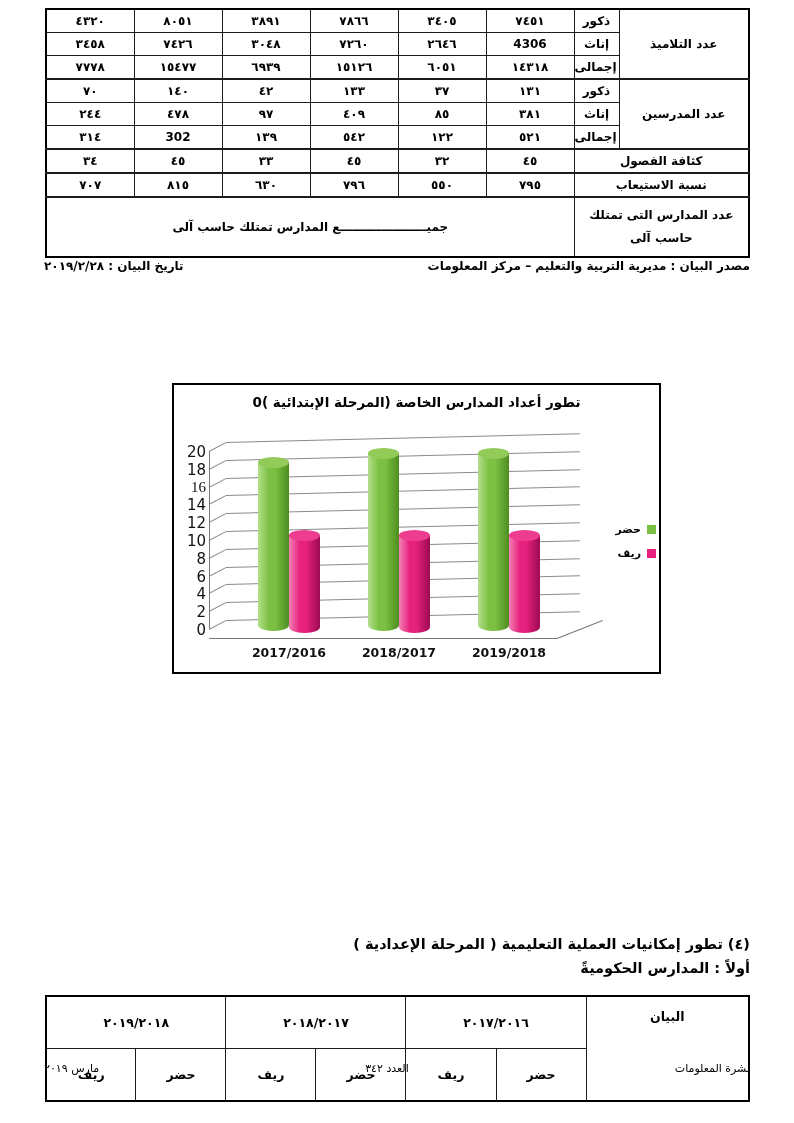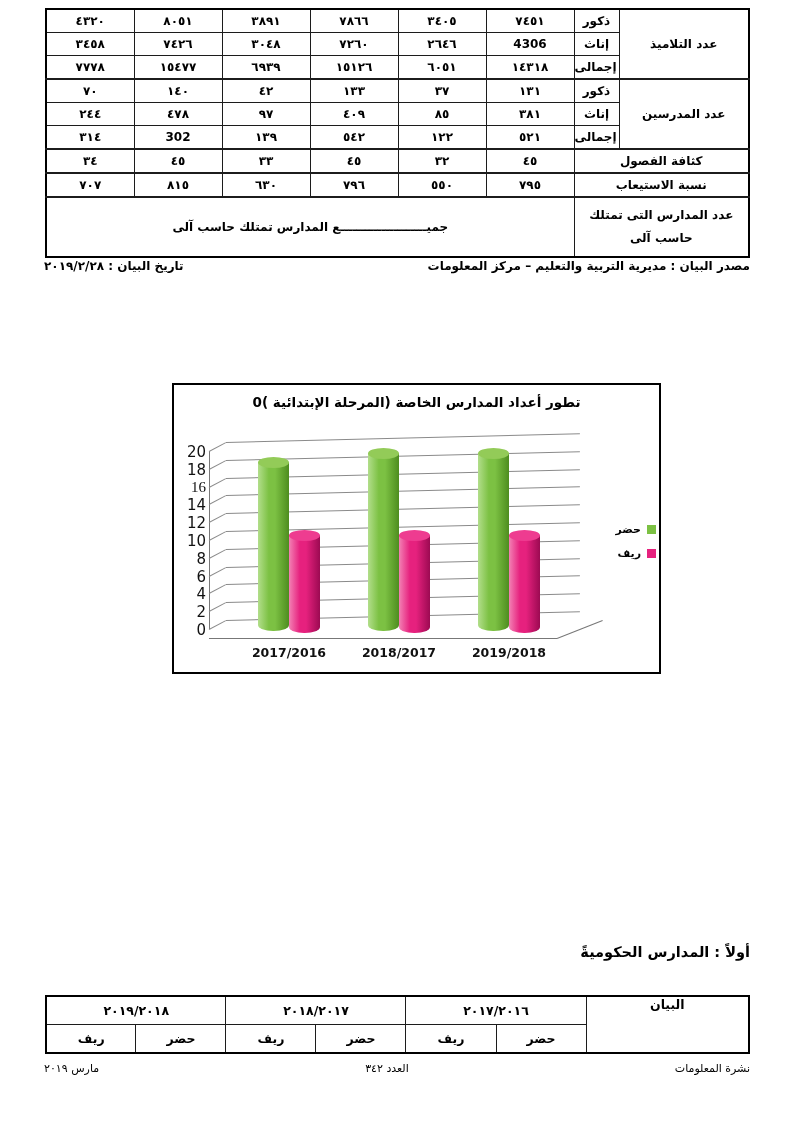--- a/index.html
+++ b/index.html
@@ -47,21 +47,21 @@
 
   
   .section{position:absolute;top:936px;right:44px;text-align:right;direction:rtl;}
   .section .h1{font-size:14.5px;font-weight:bold;}
   .section .h2{font-size:14.5px;font-weight:bold;margin-top:8px;}
 
   
   table.prep{position:absolute;top:995px;right:44px;width:703px;border-collapse:collapse;
              border:2px solid #000;table-layout:fixed;direction:rtl;}
   table.prep td{border:1px solid #1c1c1c;text-align:center;font-size:12.5px;
-                font-weight:bold;height:27px;padding:0 2px;margin-top:38px;}
+                font-weight:bold;height:27px;padding:12px 2px;margin-top:38px;}
   td.c-bayan{vertical-align:top;padding-top:7px;}
 
   
   .footer{position:absolute;top:1062px;right:44px;left:44px;display:flex;
           justify-content:space-between;font-size:11px;direction:rtl;}
 </style>
 </head>
 <body>
 
 <div class="page">
@@ -231,20 +231,21 @@
         <div class="cap" style="background: rgb(147, 203, 88);"></div>
       </div>
       <div class="cyl" style="left: 335px; top: 150.1px; width: 31px; height: 97.9px; background: linear-gradient(90deg, rgb(243, 129, 180) 0%, rgb(230, 33, 126) 35%, rgb(230, 33, 126) 55%, rgb(156, 10, 82) 100%);">
         <div class="cap" style="background: rgb(238, 60, 144);"></div>
       </div>
       <div class="xlab" style="left: 285px; top: 260px;">2019/2018</div>
     </div>
 
 
   <div class="section">
+    <div class="h1">(٤) تطور إمكانيات العملية التعليمية ( المرحلة الإعدادية )</div>
     <div class="h2">أولاً : المدارس الحكوميةً</div>
   </div>
 
   <table class="prep">
     <colgroup>
       <col style="width:163px">
       <col style="width:90px">
         <col style="width:90px">
         <col style="width:90px">
       <col style="width:90px">

